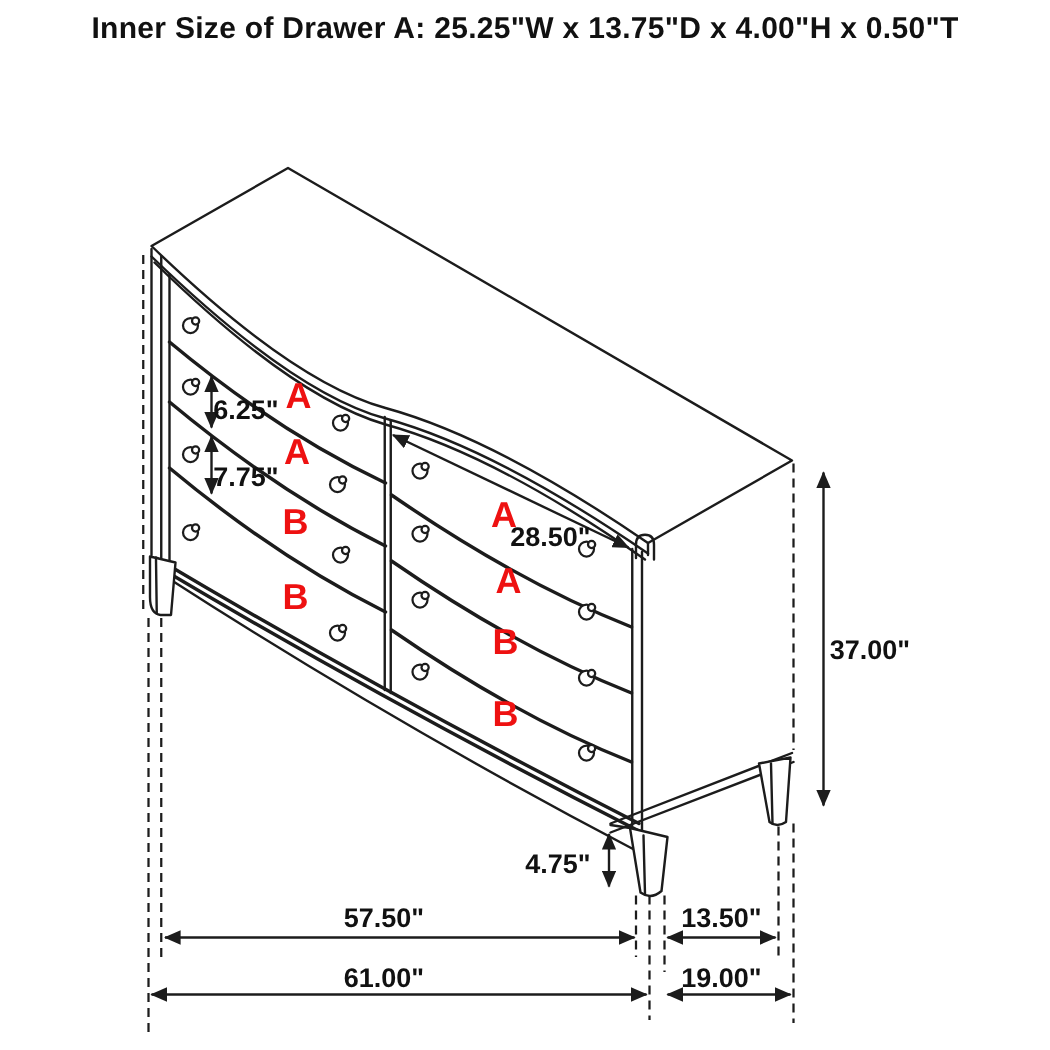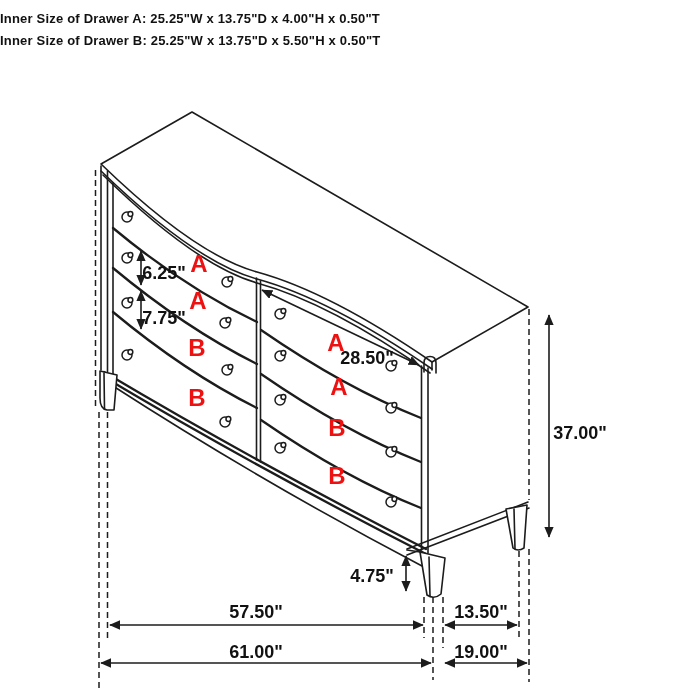--- a/index.html
+++ b/index.html
@@ -1,41 +1,40 @@
 <!DOCTYPE html>
 <html><head>
 <meta charset="utf-8">
 <style>
   html,body{margin:0;padding:0;}
   body{
     width:700px;height:700px;background:#ffffff;overflow:hidden;
     font-family:"Liberation Sans", sans-serif;position:relative;
   }
   .header{
-    position:absolute;top:8px;left:0;width:700px;
-    font-weight:bold;font-size:13px;color:#111;line-height:22px;
+    position:absolute;top:8px;left:0;width:700px;text-align:center;
+    font-weight:bold;font-size:20px;color:#111;line-height:22px;
     letter-spacing:0.2px;
   }
   svg{position:absolute;top:0;left:0;}
   .ln{stroke:#1c1c1c;stroke-width:1.6;fill:none;stroke-linecap:round;}
   .ln-thick{stroke:#1c1c1c;stroke-width:2.3;fill:none;stroke-linecap:round;}
   .ln-dash{stroke:#1c1c1c;stroke-width:1.5;fill:none;stroke-dasharray:6 4;}
   .face{fill:#ffffff;stroke:#1c1c1c;stroke-width:1.6;stroke-linejoin:round;}
   .leg{fill:#ffffff;stroke:#1c1c1c;stroke-width:1.6;stroke-linejoin:round;}
   .dim{stroke:#1c1c1c;stroke-width:1.6;fill:none;}
   .dim-label{font-family:"Liberation Sans",sans-serif;font-weight:bold;font-size:18px;fill:#111;text-anchor:middle;}
   .drawer-label{font-family:"Liberation Sans",sans-serif;font-weight:bold;font-size:24px;fill:#ee1111;text-anchor:middle;}
   .knob{fill:#ffffff;stroke:#1c1c1c;stroke-width:1.5;}
 </style>
 </head>
 <body>
 
 <div class="header">
   <div>Inner Size of Drawer A: 25.25"W x 13.75"D x 4.00"H x 0.50"T</div>
-  <div>Inner Size of Drawer B: 25.25"W x 13.75"D x 5.50"H x 0.50"T</div>
 </div>
 
 <svg width="700" height="700" viewBox="0 0 700 700">
   <defs>
     <marker id="ah" viewBox="0 0 7 6" refX="6.5" refY="3" markerWidth="7" markerHeight="6" orient="auto-start-reverse" markerUnits="strokeWidth">
       <path d="M0,0 L7,3 L0,6 Z" fill="#1c1c1c"></path>
     </marker>
     <g id="knob">
       <circle class="knob" cx="0" cy="0" r="5"></circle>
       <circle class="knob" cx="3.4" cy="-3" r="2.4"></circle>

